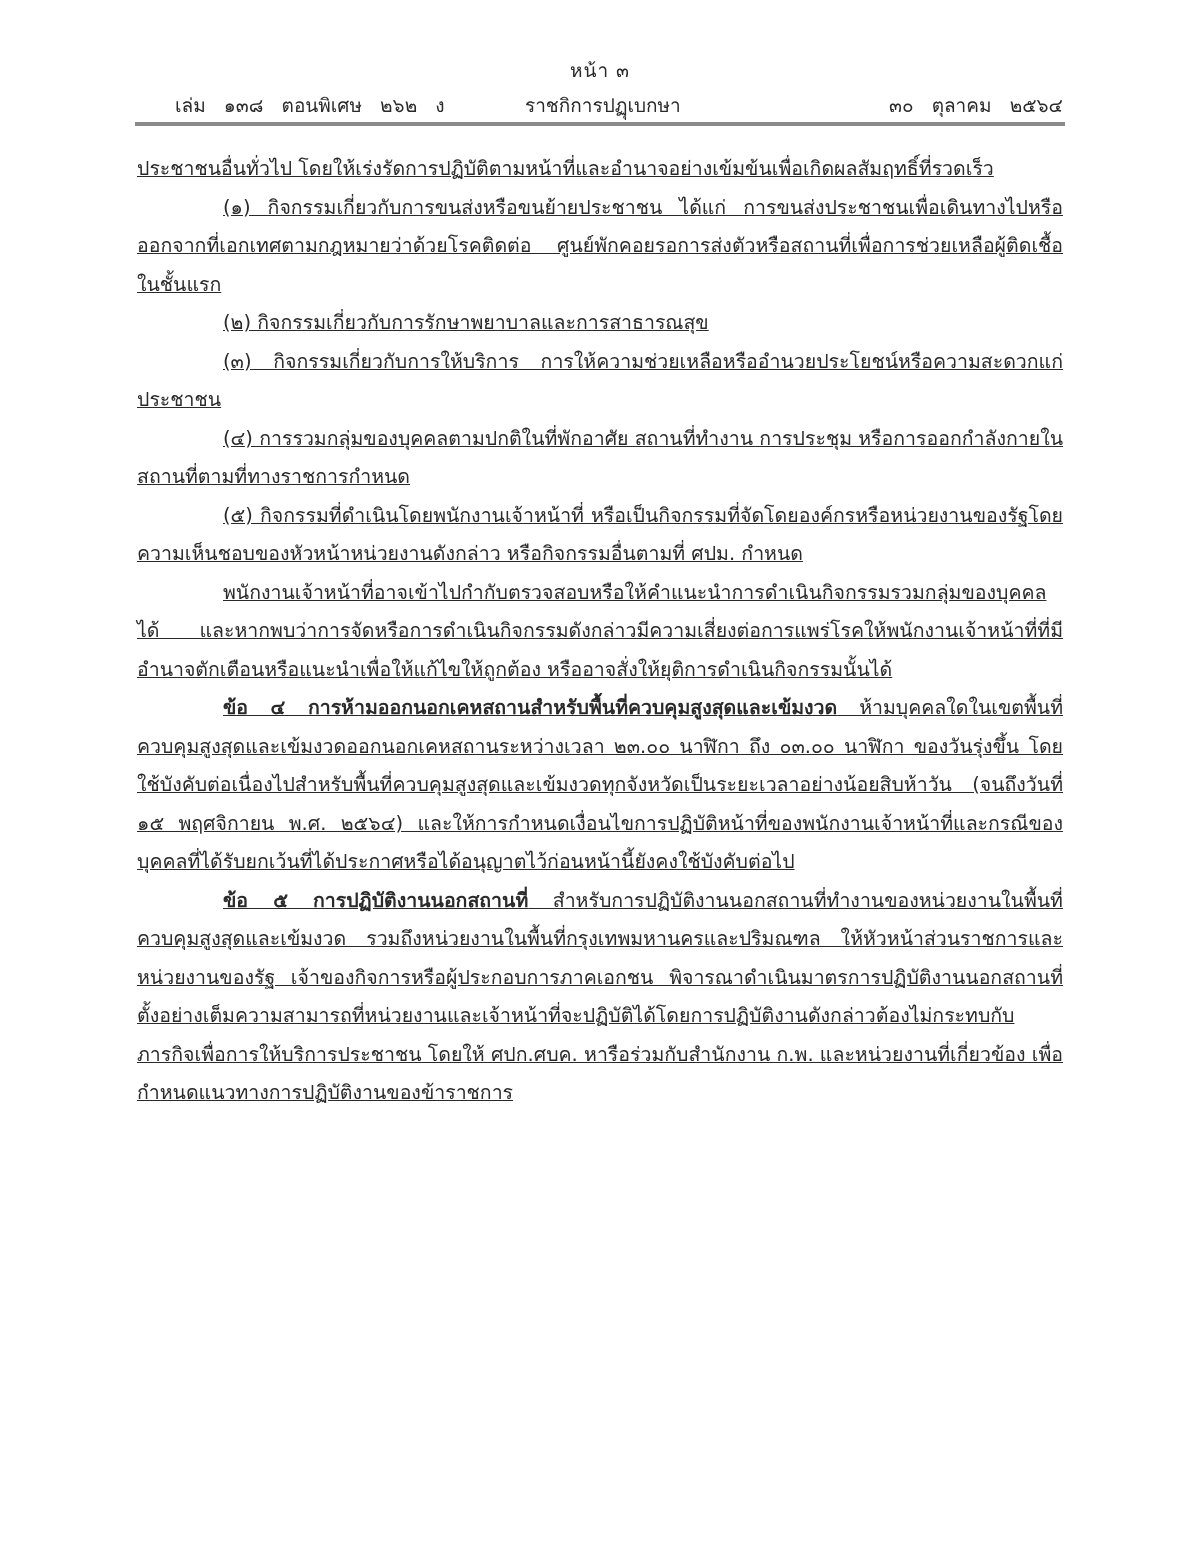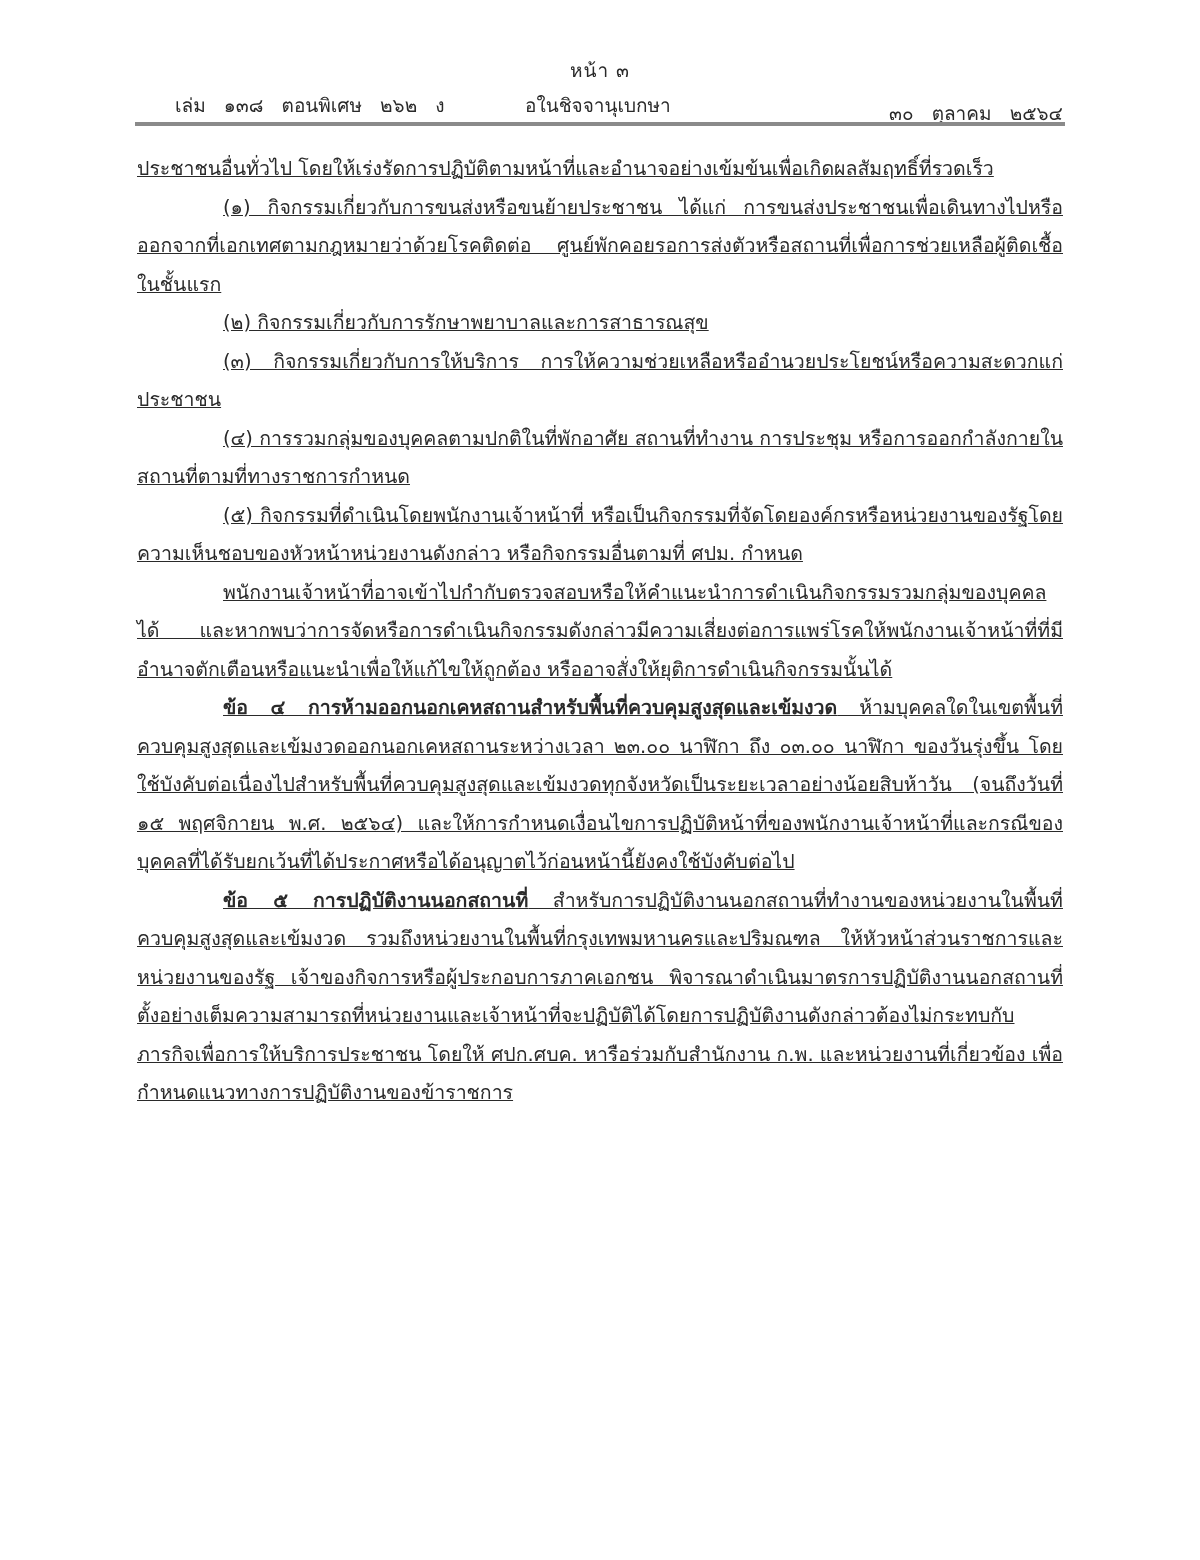--- a/index.html
+++ b/index.html
@@ -5,37 +5,37 @@
   html, body { margin: 0; padding: 0; background: #ffffff; }
   body { width: 1200px; height: 1560px; position: relative; overflow: hidden;
          font-family: "DejaVu Sans", sans-serif; color: #2a2a2a; }
   .page { position: absolute; left: 0; top: 0; width: 1200px; height: 1560px; background: #fff; }
   .page-num { position: absolute; top: 55px; left: 0; width: 1200px; text-align: center;
               font-size: 19px; letter-spacing: 1px; }
   .header { position: absolute; top: 90px; left: 137px; width: 926px; height: 28px;
             font-size: 19px; }
   .header .left { position: absolute; left: 0; top: 0; white-space: pre; margin-left: 38px; }
   .header .center { position: absolute; left: 388px; top: 0; white-space: pre; }
-  .header .right { position: absolute; right: 0; top: 8px; white-space: pre; }
+  .header .right { position: absolute; right: 0; top: 0; white-space: pre; }
   .rule { position: absolute; top: 122px; left: 135px; width: 930px; height: 4px; background: #8a8a8a; }
   .body { position: absolute; top: 150px; left: 137px; width: 926px; font-size: 19.5px;
           line-height: 38.5px; text-align: justify; }
   .body p { margin: 0; text-decoration: underline; }
   .indent { text-indent: 86px; }
   .b { font-weight: bold; }
 </style>
 </head>
 <body>
 
 <div class="page">
   <div class="page-num">หน้า   ๓</div>
 
   <div class="header">
     <span class="left">เล่ม   ๑๓๘   ตอนพิเศษ   ๒๖๒   ง</span>
-    <span class="center">อในชิจจานุเบกษา</span>
+    <span class="center">ราชกิการปฏุเบกษา</span>
     <span class="right">๓๐   ตุลาคม   ๒๕๖๔</span>
   </div>
   <div class="rule"></div>
 
   <div class="body">
     <p>ประชาชนอื่นทั่วไป  โดยให้เร่งรัดการปฏิบัติตามหน้าที่และอำนาจอย่างเข้มข้นเพื่อเกิดผลสัมฤทธิ์ที่รวดเร็ว</p>
 
 
     <p class="indent">(๑)  กิจกรรมเกี่ยวกับการขนส่งหรือขนย้ายประชาชน  ได้แก่  การขนส่งประชาชนเพื่อเดินทางไปหรือออกจากที่เอกเทศตามกฎหมายว่าด้วยโรคติดต่อ  ศูนย์พักคอยรอการส่งตัวหรือสถานที่เพื่อการช่วยเหลือผู้ติดเชื้อในชั้นแรก</p>
     <p class="indent">(๒)  กิจกรรมเกี่ยวกับการรักษาพยาบาลและการสาธารณสุข</p>

